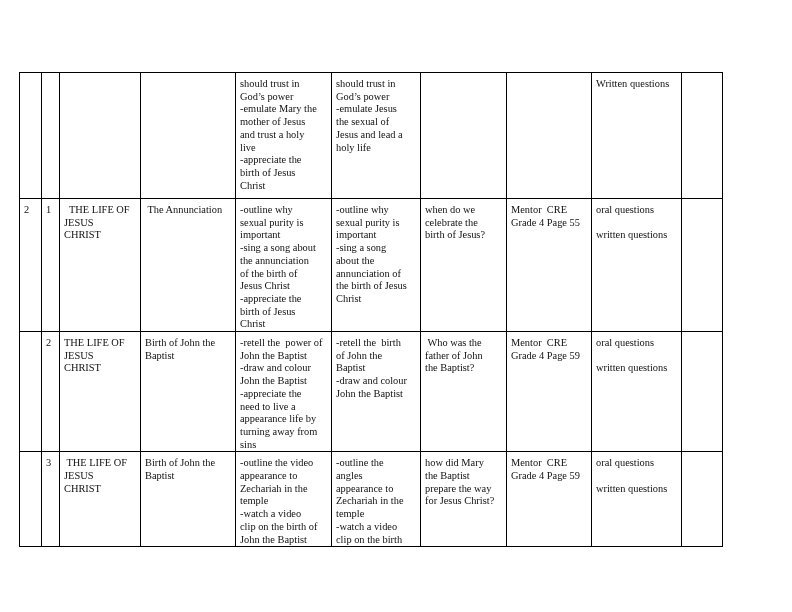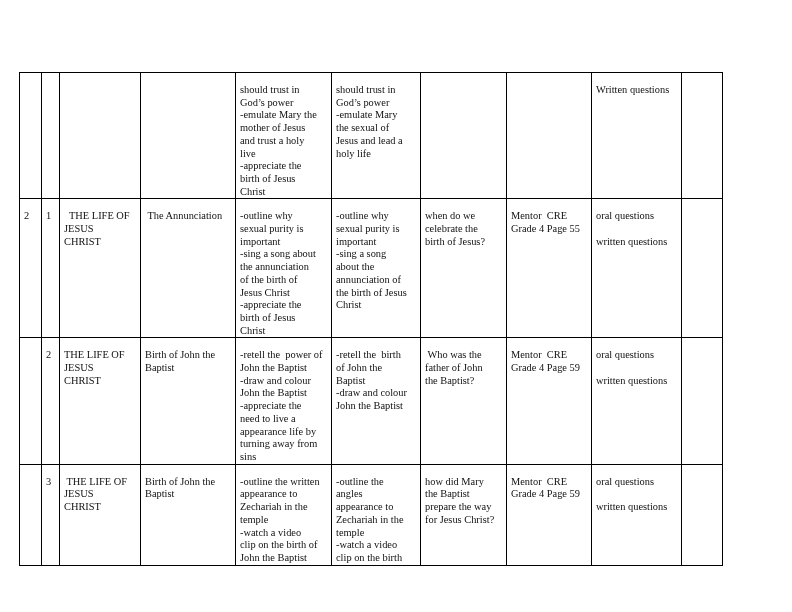--- a/index.html
+++ b/index.html
@@ -27,21 +27,21 @@
       position: absolute;
       left: 19px;
       top: 72px;
       border-collapse: collapse;
       table-layout: fixed;
       width: 703px;
     }
     table.scheme td {
       border: 1px solid #000000;
       vertical-align: top;
-      padding: 11px 4px 0 4px;
+      padding: 5px 4px 0 4px;
       font-size: 10.4px;
       line-height: 12.7px;
       overflow: hidden;
     }
     table.scheme tr:first-child td { border-top: 1.5px solid #000; }
     table.scheme tr:last-child td { border-bottom: 1.5px solid #000; }
     table.scheme td:first-child { border-left: 1.5px solid #000; }
     table.scheme td:last-child { border-right: 1.5px solid #000; }
     .line { display: block; white-space: nowrap; }
     .gap { display: block; height: 12.7px; }
@@ -77,21 +77,21 @@
           <span class="line">mother of Jesus</span>
           <span class="line">and trust a holy</span>
           <span class="line">live</span>
           <span class="line">-appreciate the</span>
           <span class="line">birth of Jesus</span>
           <span class="line">Christ</span>
         </td>
         <td>
           <span class="line">should trust in</span>
           <span class="line">God’s power</span>
-          <span class="line">-emulate Mary</span>
+          <span class="line">-emulate Jesus</span>
           <span class="line">the sexual of</span>
           <span class="line">Jesus and lead a</span>
           <span class="line">holy life</span>
         </td>
         <td></td>
         <td></td>
         <td>
           <span class="line">Written questions</span>
         </td>
         <td><span></span></td>
@@ -200,21 +200,21 @@
         <td>
           <span class="line" style="white-space:pre"> THE LIFE OF</span>
           <span class="line">JESUS</span>
           <span class="line">CHRIST</span>
         </td>
         <td>
           <span class="line">Birth of John the</span>
           <span class="line">Baptist</span>
         </td>
         <td>
-          <span class="line">-outline the written</span>
+          <span class="line">-outline the video</span>
           <span class="line">appearance to</span>
           <span class="line">Zechariah in the</span>
           <span class="line">temple</span>
           <span class="line">-watch a video</span>
           <span class="line">clip on the birth of</span>
           <span class="line">John the Baptist</span>
         </td>
         <td>
           <span class="line">-outline the</span>
           <span class="line">angles</span>

